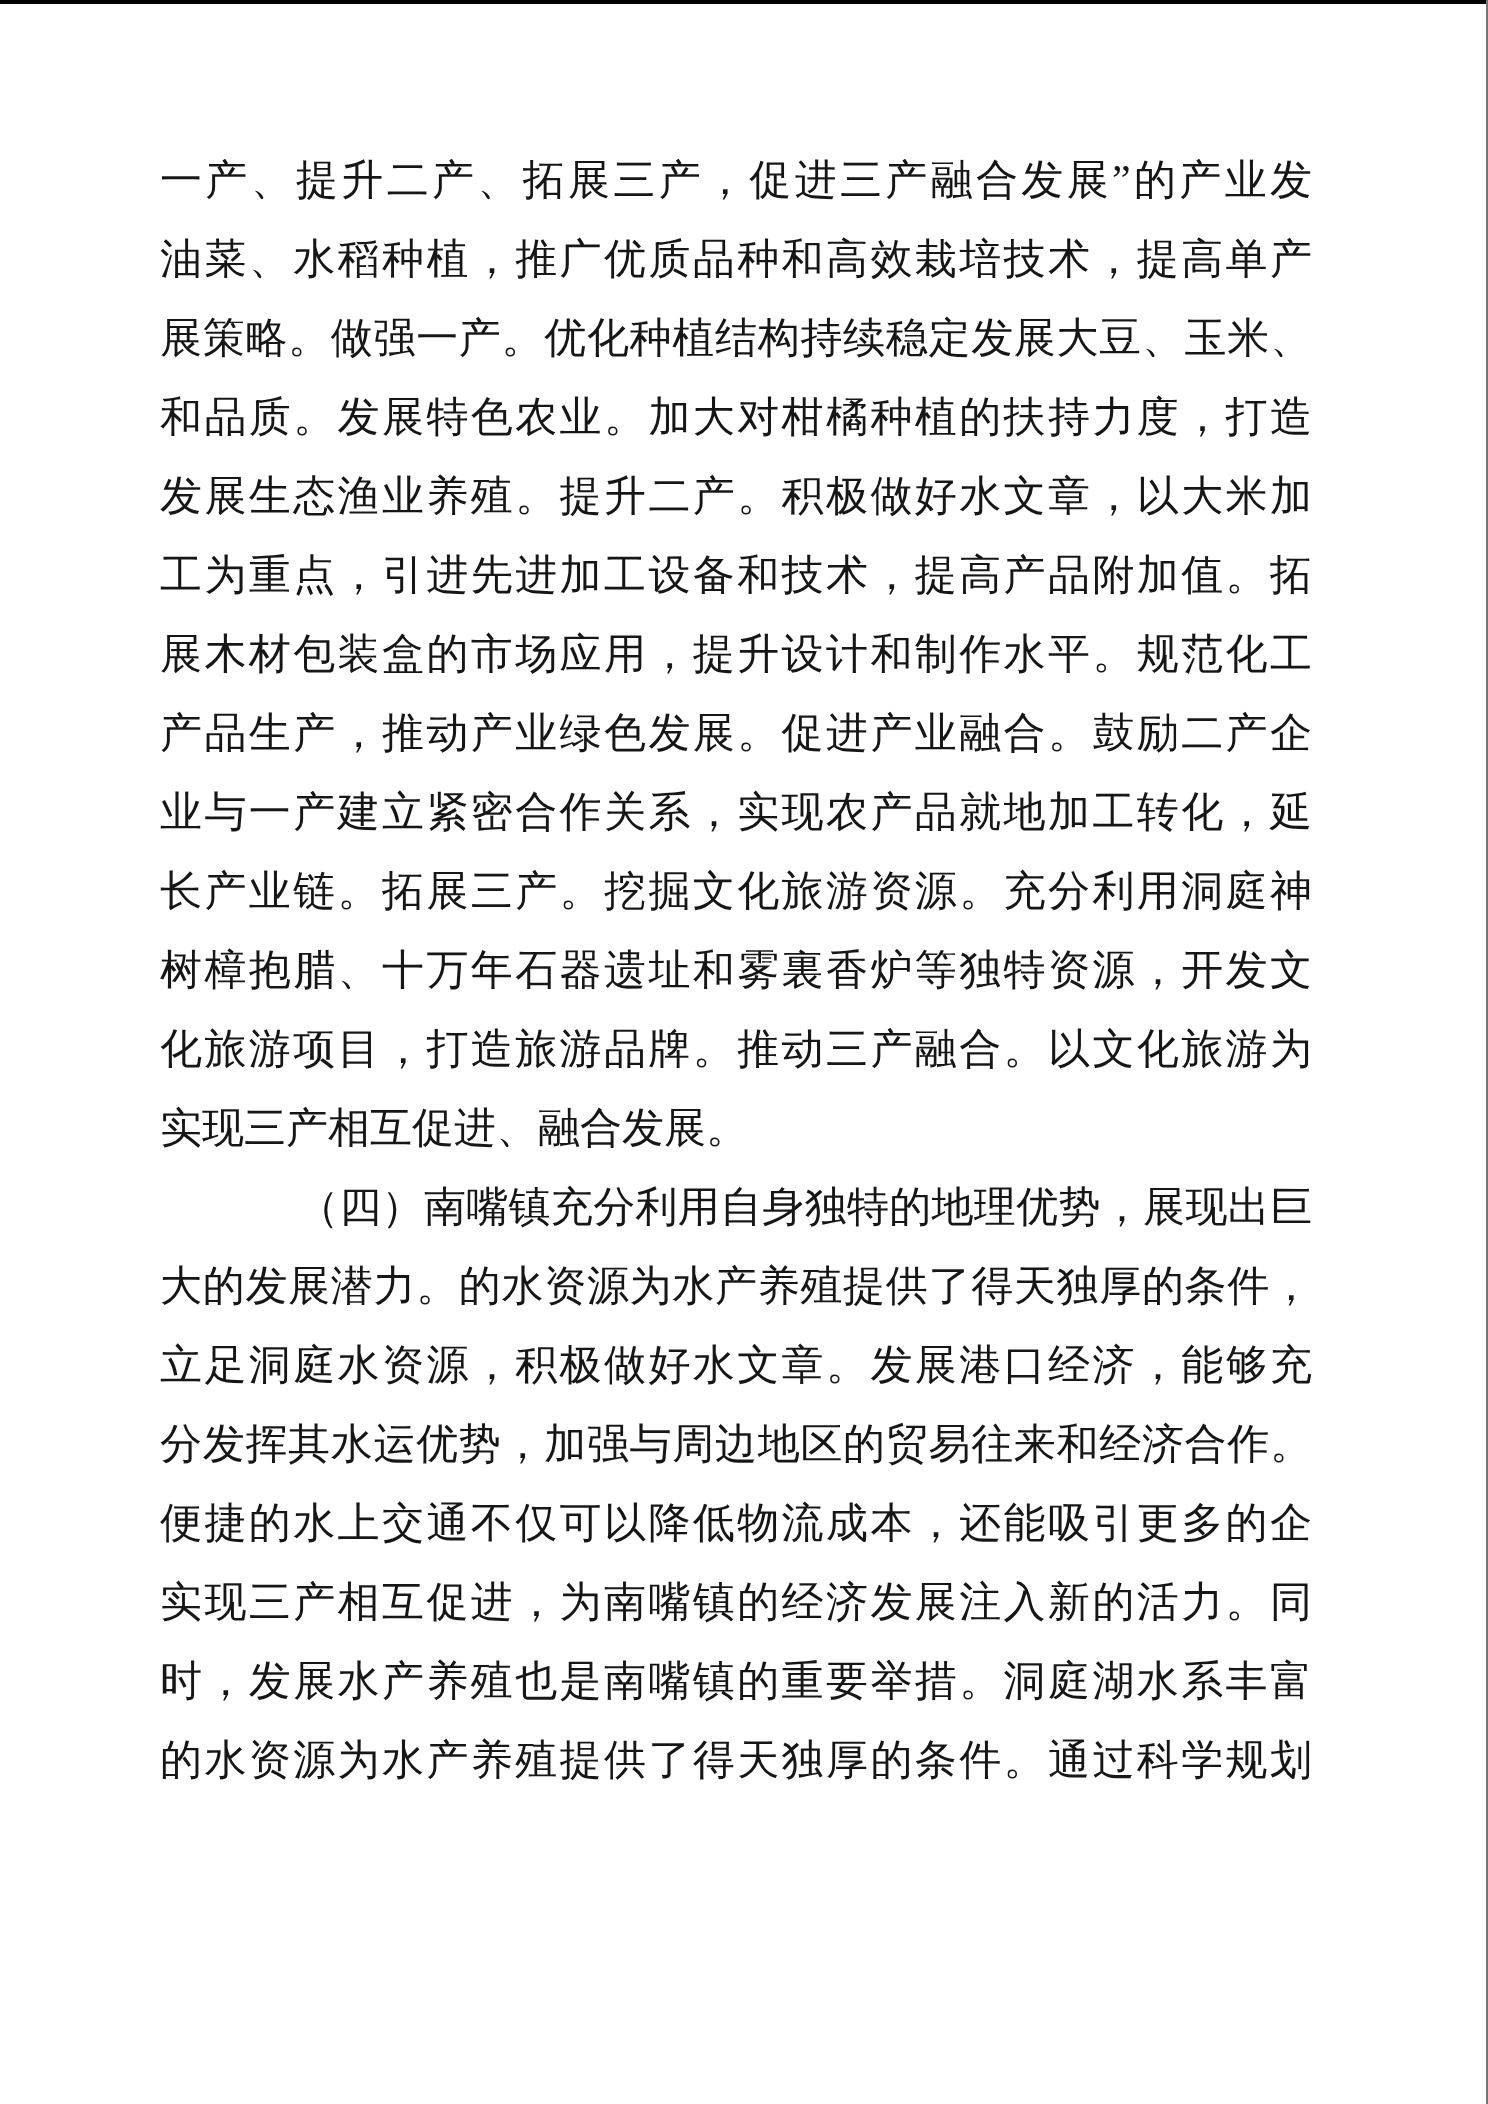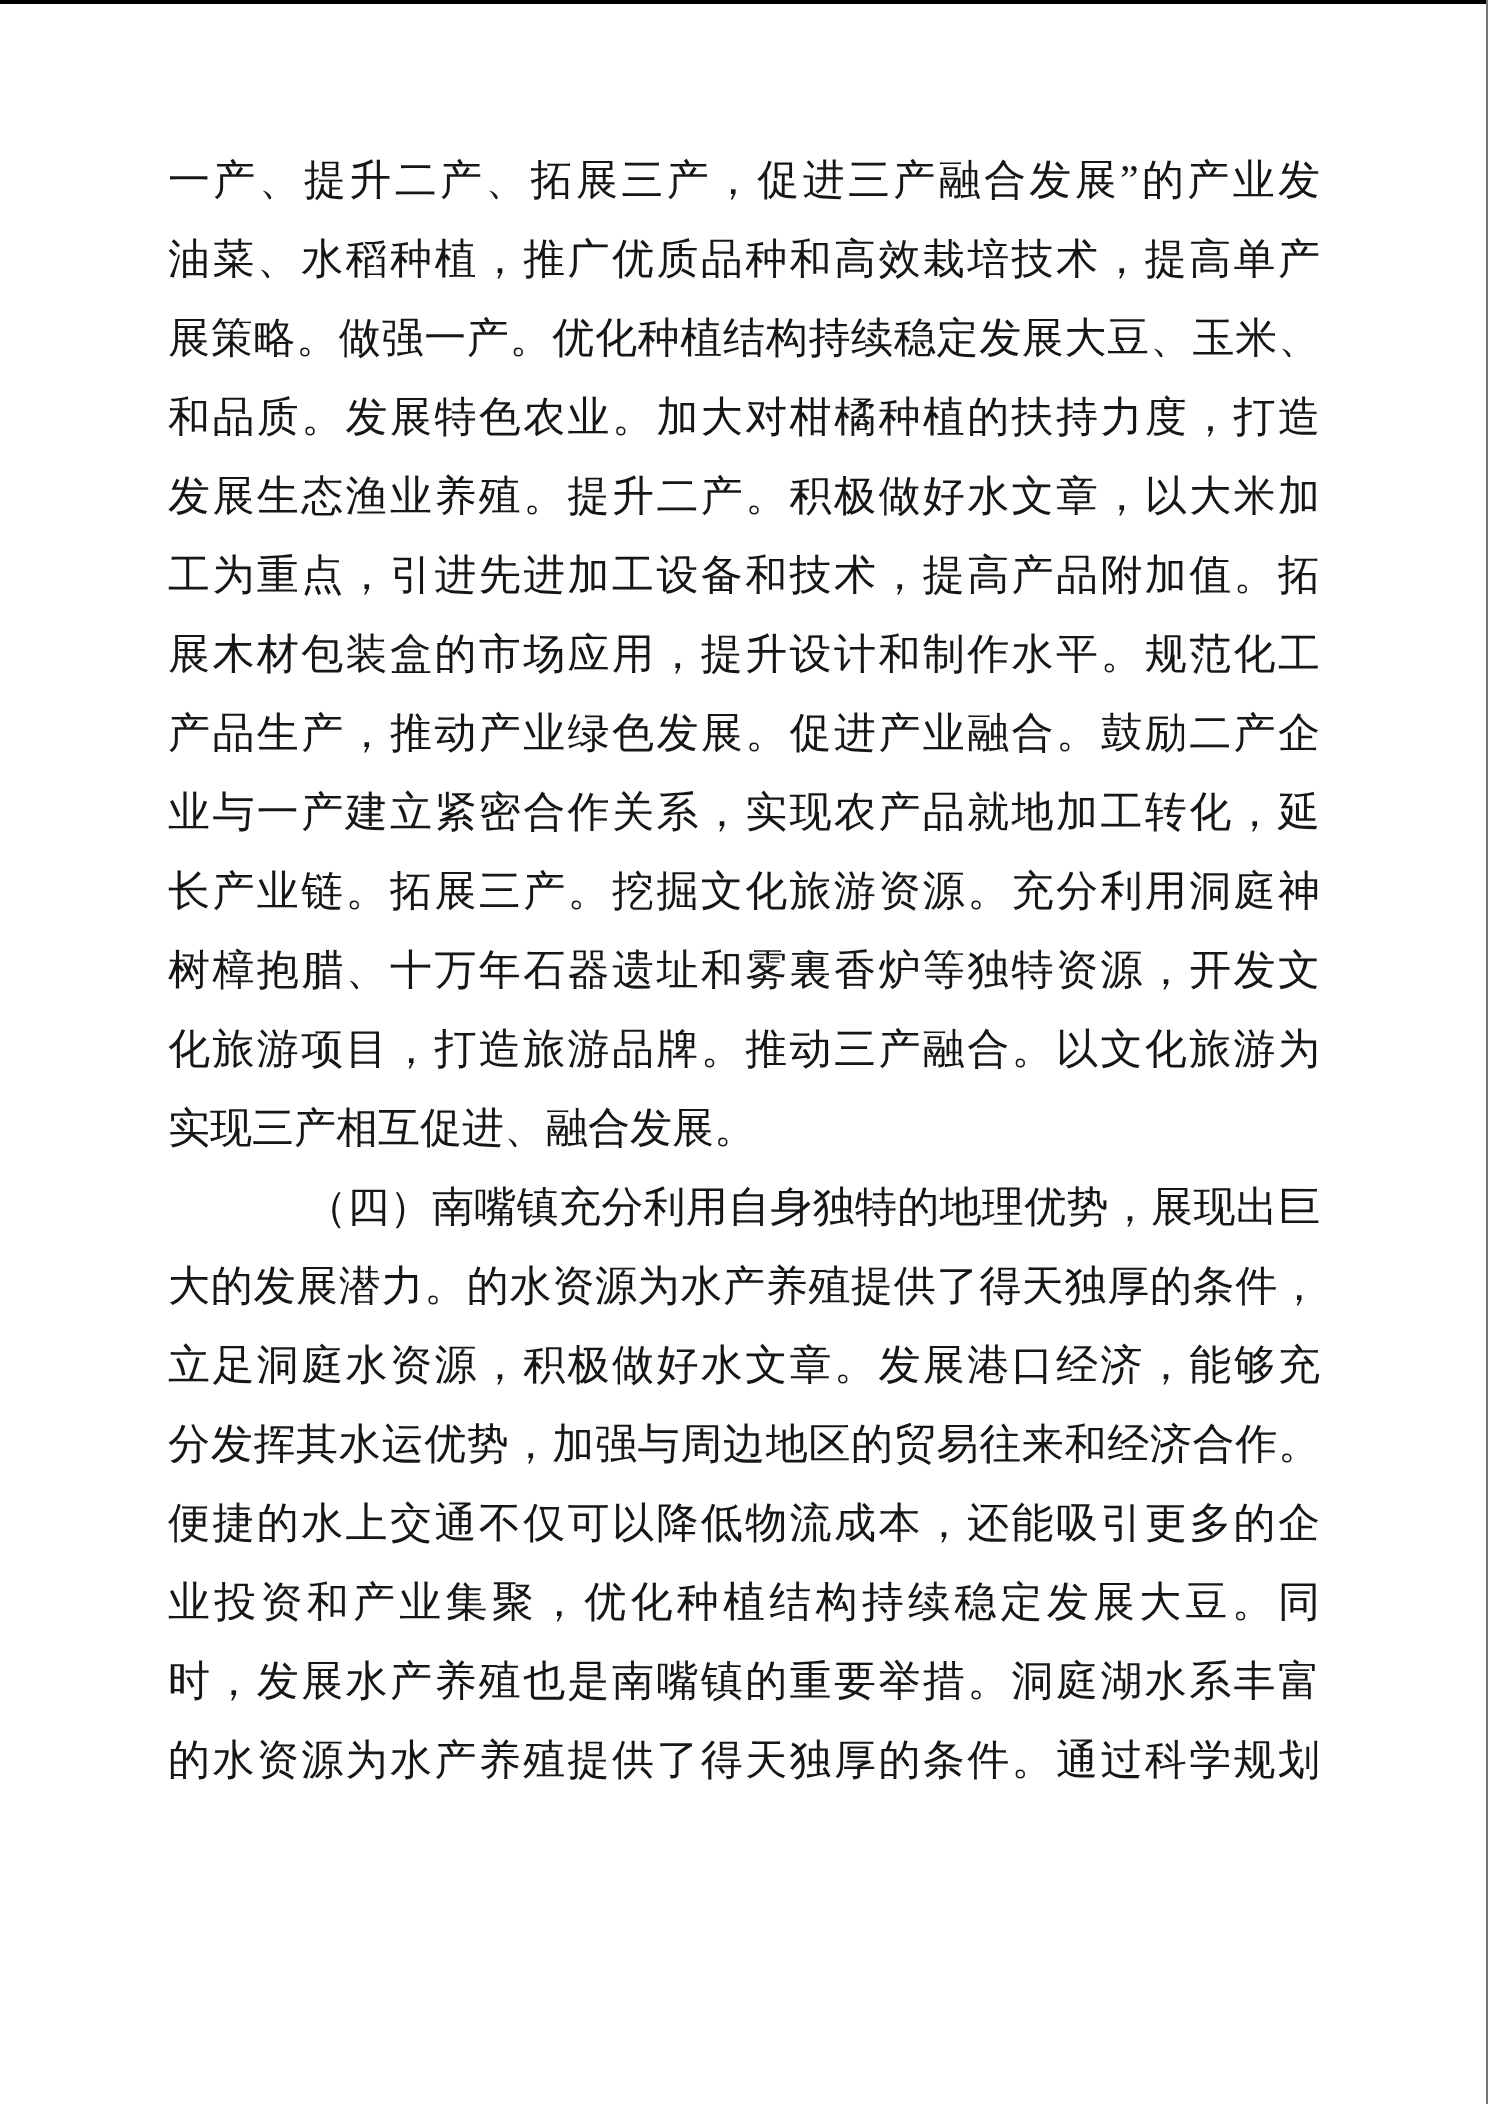--- a/index.html
+++ b/index.html
@@ -22,21 +22,21 @@
     background: #000000;
   }
   .right-edge {
     position: absolute;
     top: 0; right: 0;
     width: 2px; height: 100%;
     background: #767676;
   }
   .text-block {
     position: absolute;
-    left: 168px;
+    left: 160px;
     top: 141px;
     width: 1152px;
     color: #161616;
     font-size: 42px;
     line-height: 79px;
   }
   .line {
     text-align: justify;
     text-align-last: justify;
     text-justify: inter-character;
@@ -68,17 +68,17 @@
     <div class="line">业与一产建立紧密合作关系，实现农产品就地加工转化，延</div>
     <div class="line">长产业链。拓展三产。挖掘文化旅游资源。充分利用洞庭神</div>
     <div class="line">树樟抱腊、十万年石器遗址和雾裏香炉等独特资源，开发文</div>
     <div class="line">化旅游项目，打造旅游品牌。推动三产融合。以文化旅游为</div>
     <div class="line para-last">实现三产相互促进、融合发展。</div>
     <div class="line indent">（四）南嘴镇充分利用自身独特的地理优势，展现出巨</div>
     <div class="line">大的发展潜力。的水资源为水产养殖提供了得天独厚的条件，</div>
     <div class="line">立足洞庭水资源，积极做好水文章。发展港口经济，能够充</div>
     <div class="line">分发挥其水运优势，加强与周边地区的贸易往来和经济合作。</div>
     <div class="line">便捷的水上交通不仅可以降低物流成本，还能吸引更多的企</div>
-    <div class="line">业投资和产业集聚，优化种植结构持续稳定发展大豆。同</div>
+    <div class="line">实现三产相互促进，为南嘴镇的经济发展注入新的活力。同</div>
     <div class="line">时，发展水产养殖也是南嘴镇的重要举措。洞庭湖水系丰富</div>
     <div class="line">的水资源为水产养殖提供了得天独厚的条件。通过科学规划</div>
   </div>
 </div>
 
 </body></html>

